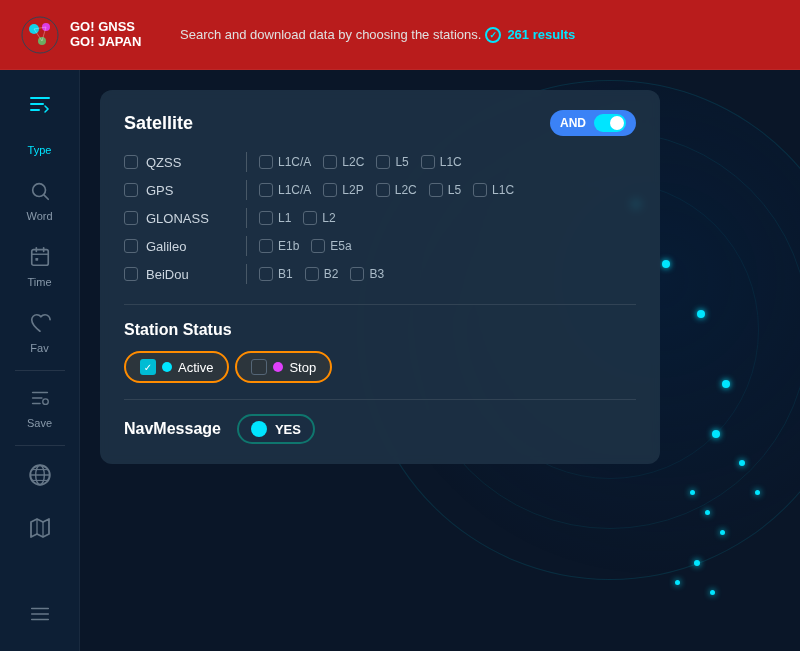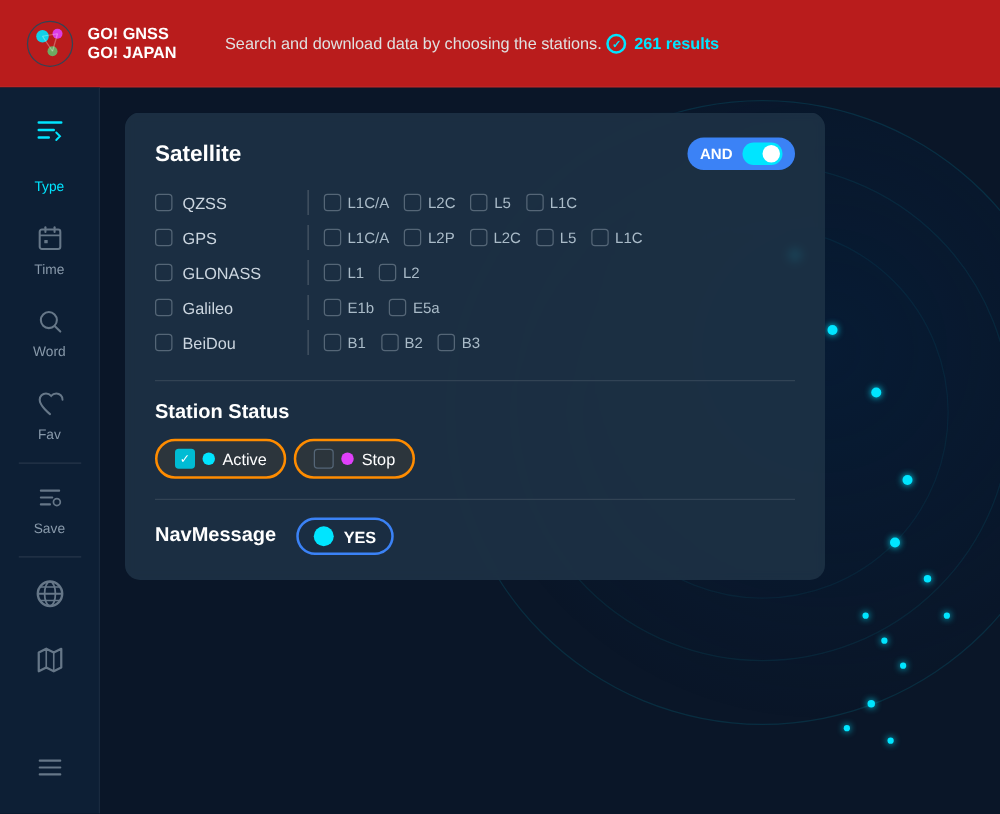--- a/index.html
+++ b/index.html
@@ -383,21 +383,21 @@
       font-weight: 600;
     }
 
     .nav-toggle {
       display: flex;
       align-items: center;
       gap: 8px;
       background: #1a2d42;
       border-radius: 16px;
       padding: 5px 12px;
-      border: 2px solid #3b82f6;
+      border: 2px solid #0f766e;
       cursor: pointer;
     }
 
     .nav-toggle-ball {
       width: 16px;
       height: 16px;
       border-radius: 50%;
       background: #00e5ff;
     }
 
@@ -459,38 +459,38 @@
         <path d="M3 6h18M3 12h12M3 18h8" stroke="#00e5ff" stroke-width="2" stroke-linecap="round"></path>
         <path d="M17 14l3 3-3 3" stroke="#00e5ff" stroke-width="1.5" stroke-linecap="round"></path>
       </svg>
     </span>
     <span>Type</span>
   </div>
 
   <div class="sidebar-item">
     <span class="si-icon">
       <svg width="22" height="22" viewBox="0 0 24 24" fill="none">
+        <circle cx="11" cy="11" r="7" stroke="#667788" stroke-width="1.8"></circle>
+        <line x1="16.5" y1="16.5" x2="21" y2="21" stroke="#667788" stroke-width="1.8" stroke-linecap="round"></line>
+      </svg>
+    </span>
+    <span>Word</span>
+  </div>
+
+  <div class="sidebar-item">
+    <span class="si-icon">
+      <svg width="22" height="22" viewBox="0 0 24 24" fill="none">
         <rect x="3" y="4" width="18" height="17" rx="2" stroke="#667788" stroke-width="1.8"></rect>
         <line x1="8" y1="2" x2="8" y2="6" stroke="#667788" stroke-width="1.8" stroke-linecap="round"></line>
         <line x1="16" y1="2" x2="16" y2="6" stroke="#667788" stroke-width="1.8" stroke-linecap="round"></line>
         <line x1="3" y1="9" x2="21" y2="9" stroke="#667788" stroke-width="1.5"></line>
         <rect x="7" y="13" width="3" height="3" fill="#667788" rx="0.5"></rect>
       </svg>
     </span>
     <span>Time</span>
-  </div>
-
-  <div class="sidebar-item">
-    <span class="si-icon">
-      <svg width="22" height="22" viewBox="0 0 24 24" fill="none">
-        <circle cx="11" cy="11" r="7" stroke="#667788" stroke-width="1.8"></circle>
-        <line x1="16.5" y1="16.5" x2="21" y2="21" stroke="#667788" stroke-width="1.8" stroke-linecap="round"></line>
-      </svg>
-    </span>
-    <span>Word</span>
   </div>
 
   <div class="sidebar-item">
     <span class="si-icon">
       <svg width="22" height="22" viewBox="0 0 24 24" fill="none">
         <path d="M12 21C12 21 3 14 3 8.5C3 5.46 5.46 3 8.5 3C10.24 3 11.91 3.81 13 5.08C14.09 3.81 15.76 3 17.5 3C20.54 3 23 5.46 23 8.5" stroke="#667788" stroke-width="1.8" stroke-linecap="round"></path>
       </svg>
     </span>
     <span>Fav</span>
   </div>

